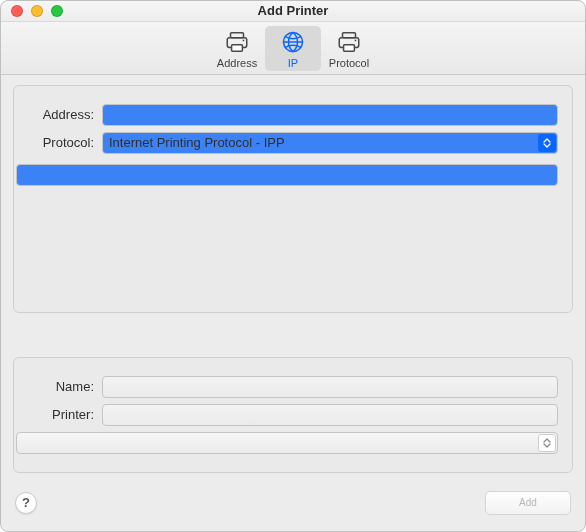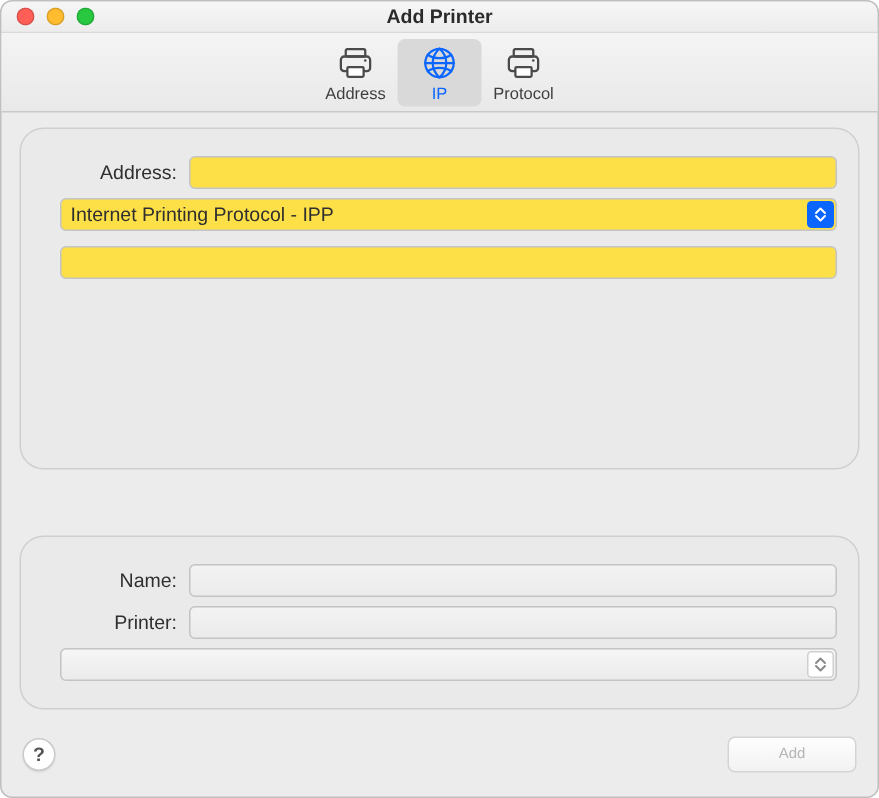--- a/index.html
+++ b/index.html
@@ -73,44 +73,44 @@
   .tool-item.selected .tool-label { color:#0a66ff; }
 
   .content {
     flex: 1;
     padding: 10px 12px 12px;
     display: flex; flex-direction: column;
     gap: 12px;
   }
   .panel {
     border: 1px solid #cfcfcf;
-    border-radius: 16px;
+    border-radius: 6px;
     background: #eaeaea;
-    padding: 18px 14px 18px 26px;
+    padding: 18px 14px 18px 2px;
   }
   .row {
     display: flex; align-items: center;
     margin-bottom: 6px;
   }
   .row.hint { margin-top: -2px; margin-bottom: 10px; }
   .lbl {
     width: 86px;
     text-align: right;
     padding-right: 8px;
     color:#2f2f2f;
     font-size: 13px;
   }
   .ctrl { flex: 1; }
   .hint-text {
     font-size: 12px; color:#6f6f6f;
   }
   .text-input, .select-ctrl {
     width: 100%;
     height: 22px;
-    background: #fde047;
+    background: #3b82f6;
     border: 1px solid #c4c4c4;
     border-radius: 4px;
     padding: 0 6px;
     font-size: 13px;
     color:#2f2f2f;
   }
   .text-input.disabled {
     background: linear-gradient(#f3f3f3,#ecebec);
     color:#8a8a8a;
   }
@@ -219,20 +219,21 @@
   </div>
 
   <div class="content">
 
     <div class="panel top">
       <div class="row">
         <div class="lbl">Address:</div>
         <div class="ctrl"><input class="text-input" type="text" value="" style=""></div>
       </div>
       <div class="row" style="margin-bottom:10px;">
+        <div class="lbl">Protocol:</div>
         <div class="ctrl select-wrap">
           <div class="select-ctrl">
               <span>Internet Printing Protocol - IPP</span>
             </div>
           <div class="select-arrows">
             <svg class="up" viewBox="0 0 8 5">
                 <path d="M1 4 L4 1 L7 4" fill="none" stroke="currentColor" stroke-width="1.3" stroke-linecap="round" stroke-linejoin="round"></path>
               </svg>
             <svg class="down" viewBox="0 0 8 5">
                 <path d="M1 1 L4 4 L7 1" fill="none" stroke="currentColor" stroke-width="1.3" stroke-linecap="round" stroke-linejoin="round"></path>

